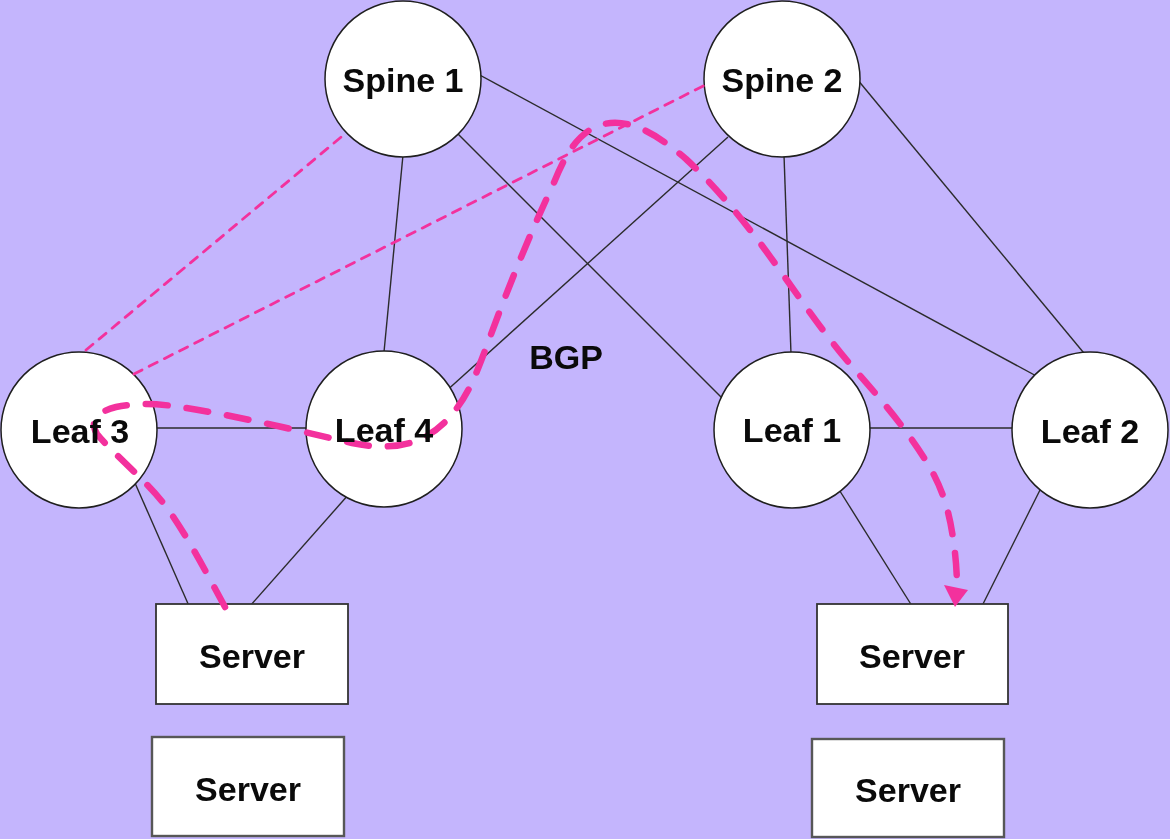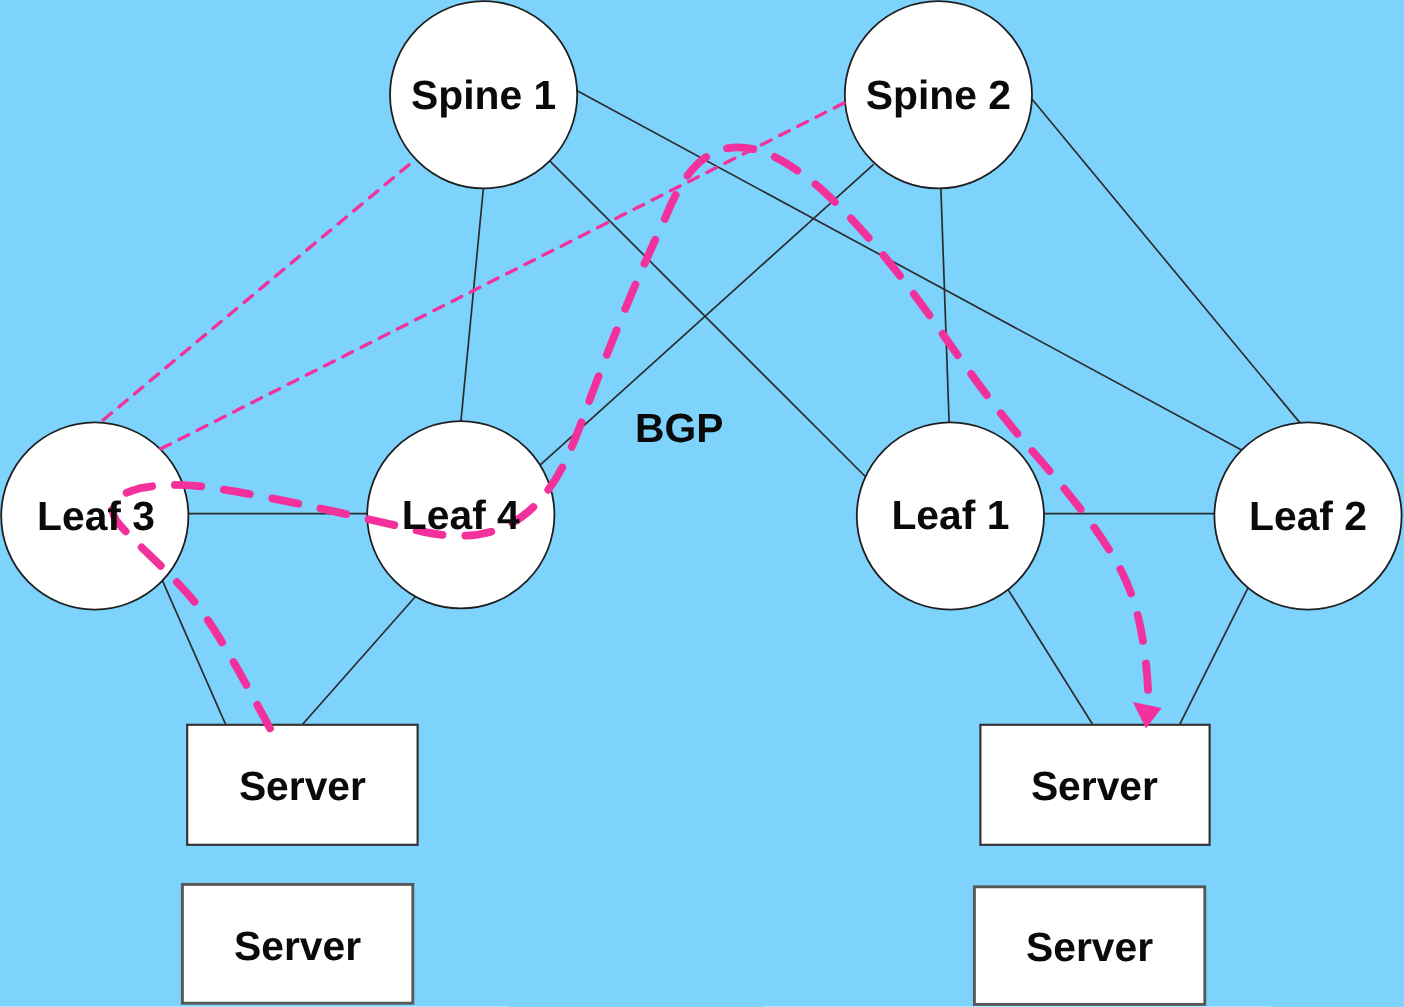--- a/index.html
+++ b/index.html
@@ -1,16 +1,16 @@
 <!DOCTYPE html>
 <html><head>
 <meta charset="utf-8">
 <style>
   html,body{margin:0;padding:0;background:#ffffff;}
-  .stage{position:relative;width:1170px;height:839px;background:#7dd3fc;overflow:hidden;}
+  .stage{position:relative;width:1170px;height:839px;background:#c4b5fd;overflow:hidden;}
   svg{position:absolute;left:0;top:0;}
   .solid{stroke:#2b2b2b;stroke-width:1.4;fill:none;}
   .node{fill:#ffffff;stroke:#1f1f1f;stroke-width:1.5;}
   .srv-thin{fill:#ffffff;stroke:#333333;stroke-width:1.8;}
   .srv-thick{fill:#ffffff;stroke:#575757;stroke-width:2.4;}
   .pink-thin{stroke-width:2.8;stroke-dasharray:9 8;stroke-linecap:round;fill:none;}
   .pink-thick{stroke-width:6.5;stroke-dasharray:22 19;stroke-linecap:round;fill:none;}
   .lbl{font-family:"Liberation Sans",sans-serif;font-weight:700;font-size:34px;
        fill:#0a0a0a;text-anchor:middle;dominant-baseline:central;}
 </style>

